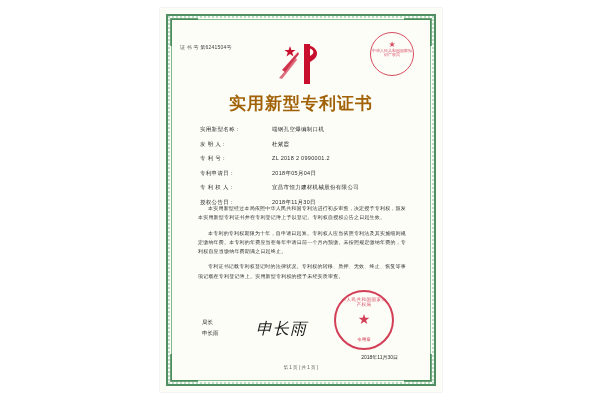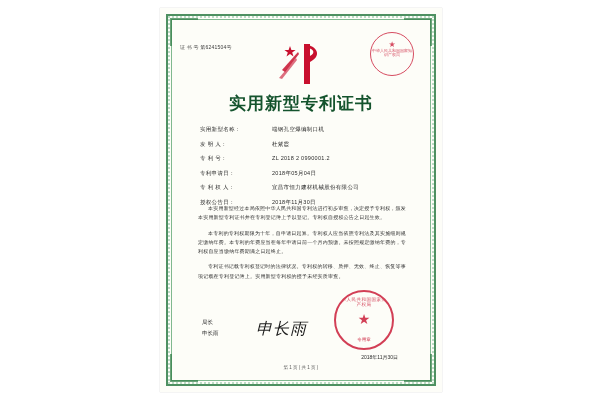--- a/index.html
+++ b/index.html
@@ -123,21 +123,21 @@
 
   .title {
     position: absolute;
     left: 0;
     right: 0;
     top: 66px;
     text-align: center;
     font-family: "Liberation Serif", serif;
     font-size: 17px;
     font-weight: bold;
-    color: #14532d;
+    color: #a16207;
     letter-spacing: 1px;
   }
 
   .fields {
     position: absolute;
     left: 22px;
     right: 18px;
     top: 100px;
   }
   .field-row {

